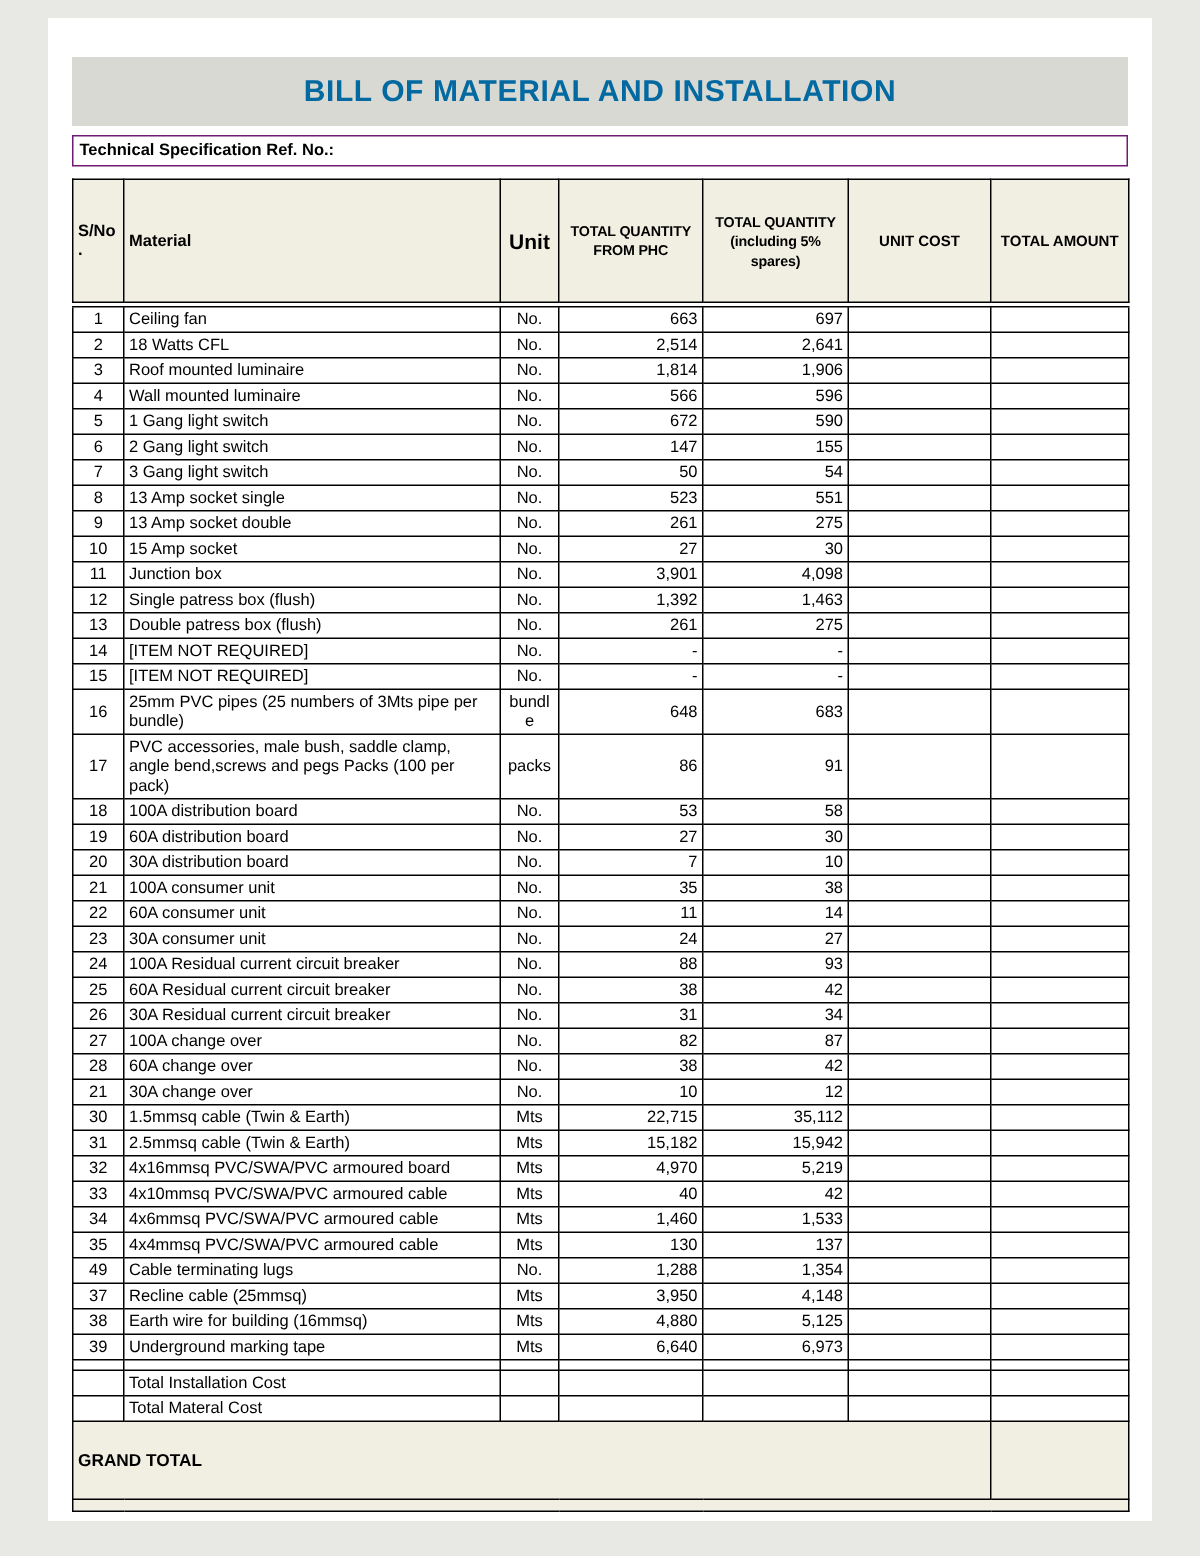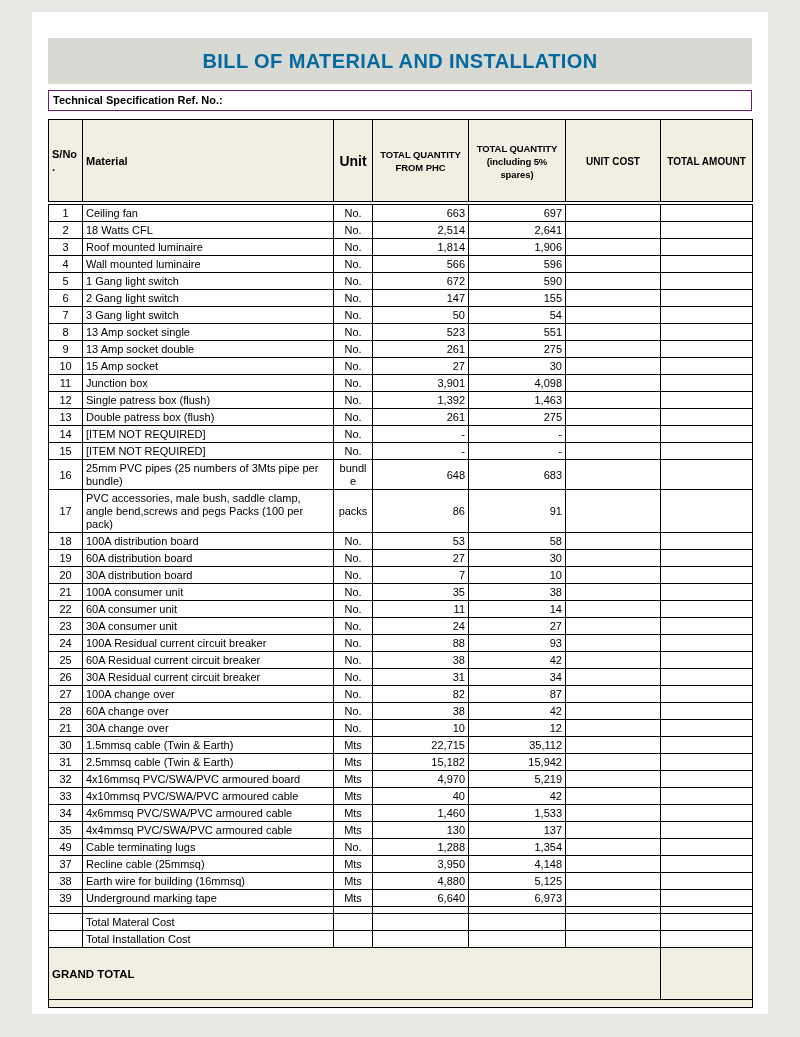--- a/index.html
+++ b/index.html
@@ -494,36 +494,36 @@
           <td class="c-sno"></td>
           <td class="c-mat"></td>
           <td class="c-unit"></td>
           <td class="c-num"></td>
           <td class="c-num"></td>
           <td class="c-cost"></td>
           <td class="c-cost"></td>
         </tr>
         <tr class="summary">
           <td class="c-sno"></td>
+          <td class="c-mat">Total Installation Cost</td>
+          <td class="c-unit"></td>
+          <td class="c-num"></td>
+          <td class="c-num"></td>
+          <td class="c-cost"></td>
+          <td class="c-cost"></td>
+        </tr>
+        <tr class="summary">
+          <td class="c-sno"></td>
           <td class="c-mat">Total Materal Cost</td>
           <td class="c-unit"></td>
           <td class="c-num"></td>
           <td class="c-num"></td>
           <td class="c-cost"></td>
           <td class="c-cost"></td>
         </tr>
-        <tr class="summary">
-          <td class="c-sno"></td>
-          <td class="c-mat">Total Installation Cost</td>
-          <td class="c-unit"></td>
-          <td class="c-num"></td>
-          <td class="c-num"></td>
-          <td class="c-cost"></td>
-          <td class="c-cost"></td>
-        </tr>
         <tr class="grand">
           <td class="grand-label-cell" colspan="6">
             <span>GRAND TOTAL</span>
           </td>
           <td class="grand-amount-cell"></td>
         </tr>
         <tr class="strip">
           <td colspan="7"></td>
         </tr>
       </tbody>

